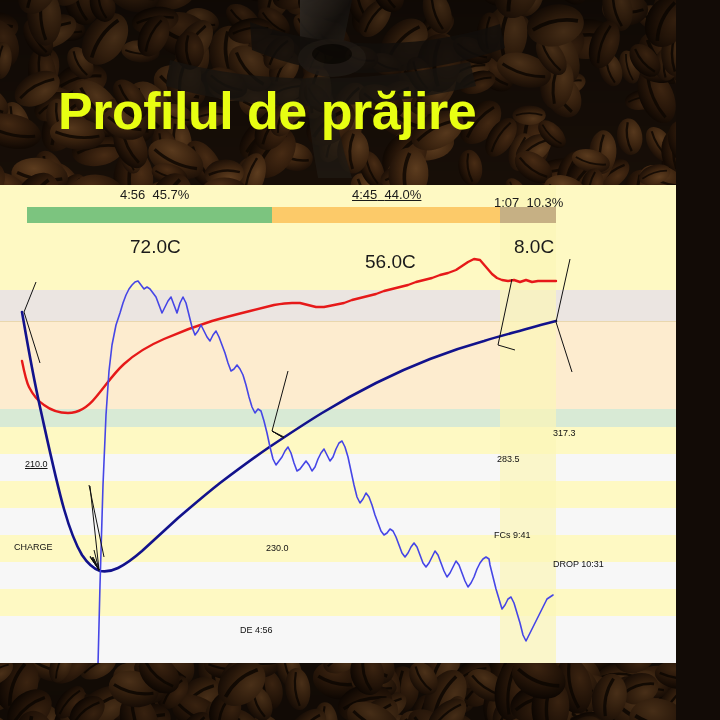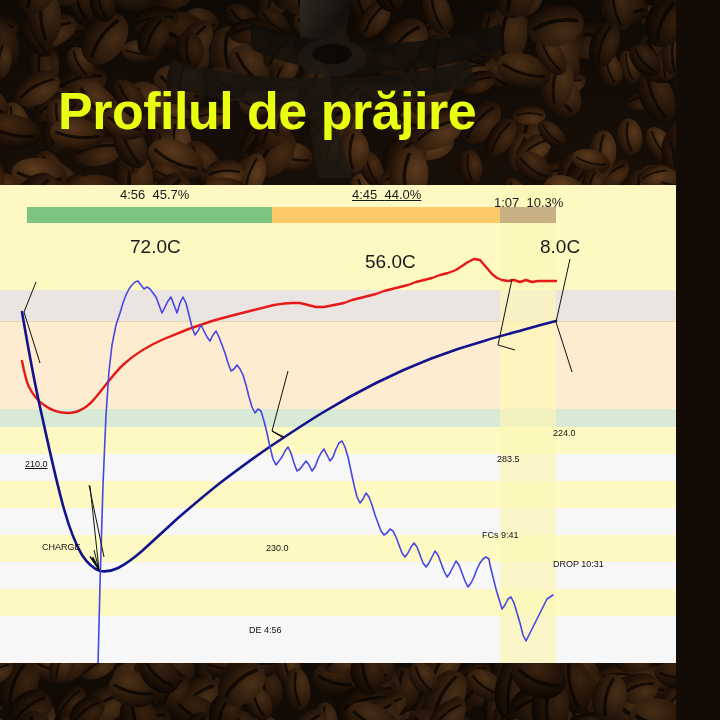--- a/index.html
+++ b/index.html
@@ -47,31 +47,31 @@
   .seg-dev{left:473px;width:56px;background:#c6b084;}
 
   .phase-pct{position:absolute;font-size:13px;color:#1a1a1a;white-space:nowrap;}
   .pct-dry{left:120px;top:2px;}
   .pct-mai{left:352px;top:2px;text-decoration:underline;}
   .pct-dev{left:494px;top:10px;}
 
   .phase-temp{position:absolute;font-size:19px;color:#1a1a1a;white-space:nowrap;}
   .tmp-dry{left:130px;top:51px;}
   .tmp-mai{left:365px;top:66px;}
-  .tmp-dev{left:540px;top:51px;}
+  .tmp-dev{left:514px;top:51px;}
 
   
   .anno{position:absolute;font-size:9px;color:#111;white-space:nowrap;}
 
   .a-210  {left:25px; top:274px;text-decoration:underline;}
-  .a-charge{left:42px;top:357px;}
+  .a-charge{left:14px;top:357px;}
   .a-160  {left:266px;top:358px;}
-  .a-de   {left:249px;top:440px;}
+  .a-de   {left:240px;top:440px;}
   .a-216  {left:497px;top:269px;}
-  .a-fcs  {left:482px;top:345px;}
+  .a-fcs  {left:494px;top:345px;}
   .a-224  {left:553px;top:243px;}
   .a-drop {left:553px;top:374px;}
 </style>
 </head>
 <body>
 
 <div id="root">
 
   <div class="bg">
     <svg viewBox="0 0 720 720" preserveAspectRatio="none" aria-hidden="true">
@@ -1827,17 +1827,17 @@
 
     <div class="anno a-210">210.0</div>
     <div class="anno a-charge">CHARGE</div>
 
     <div class="anno a-160">230.0</div>
     <div class="anno a-de">DE 4:56</div>
 
     <div class="anno a-216">283.5</div>
     <div class="anno a-fcs">FCs 9:41</div>
 
-    <div class="anno a-224">224.0</div>
+    <div class="anno a-224">317.3</div>
     <div class="anno a-drop">DROP 10:31</div>
 
   </div>
 </div>
 
 </body></html>

